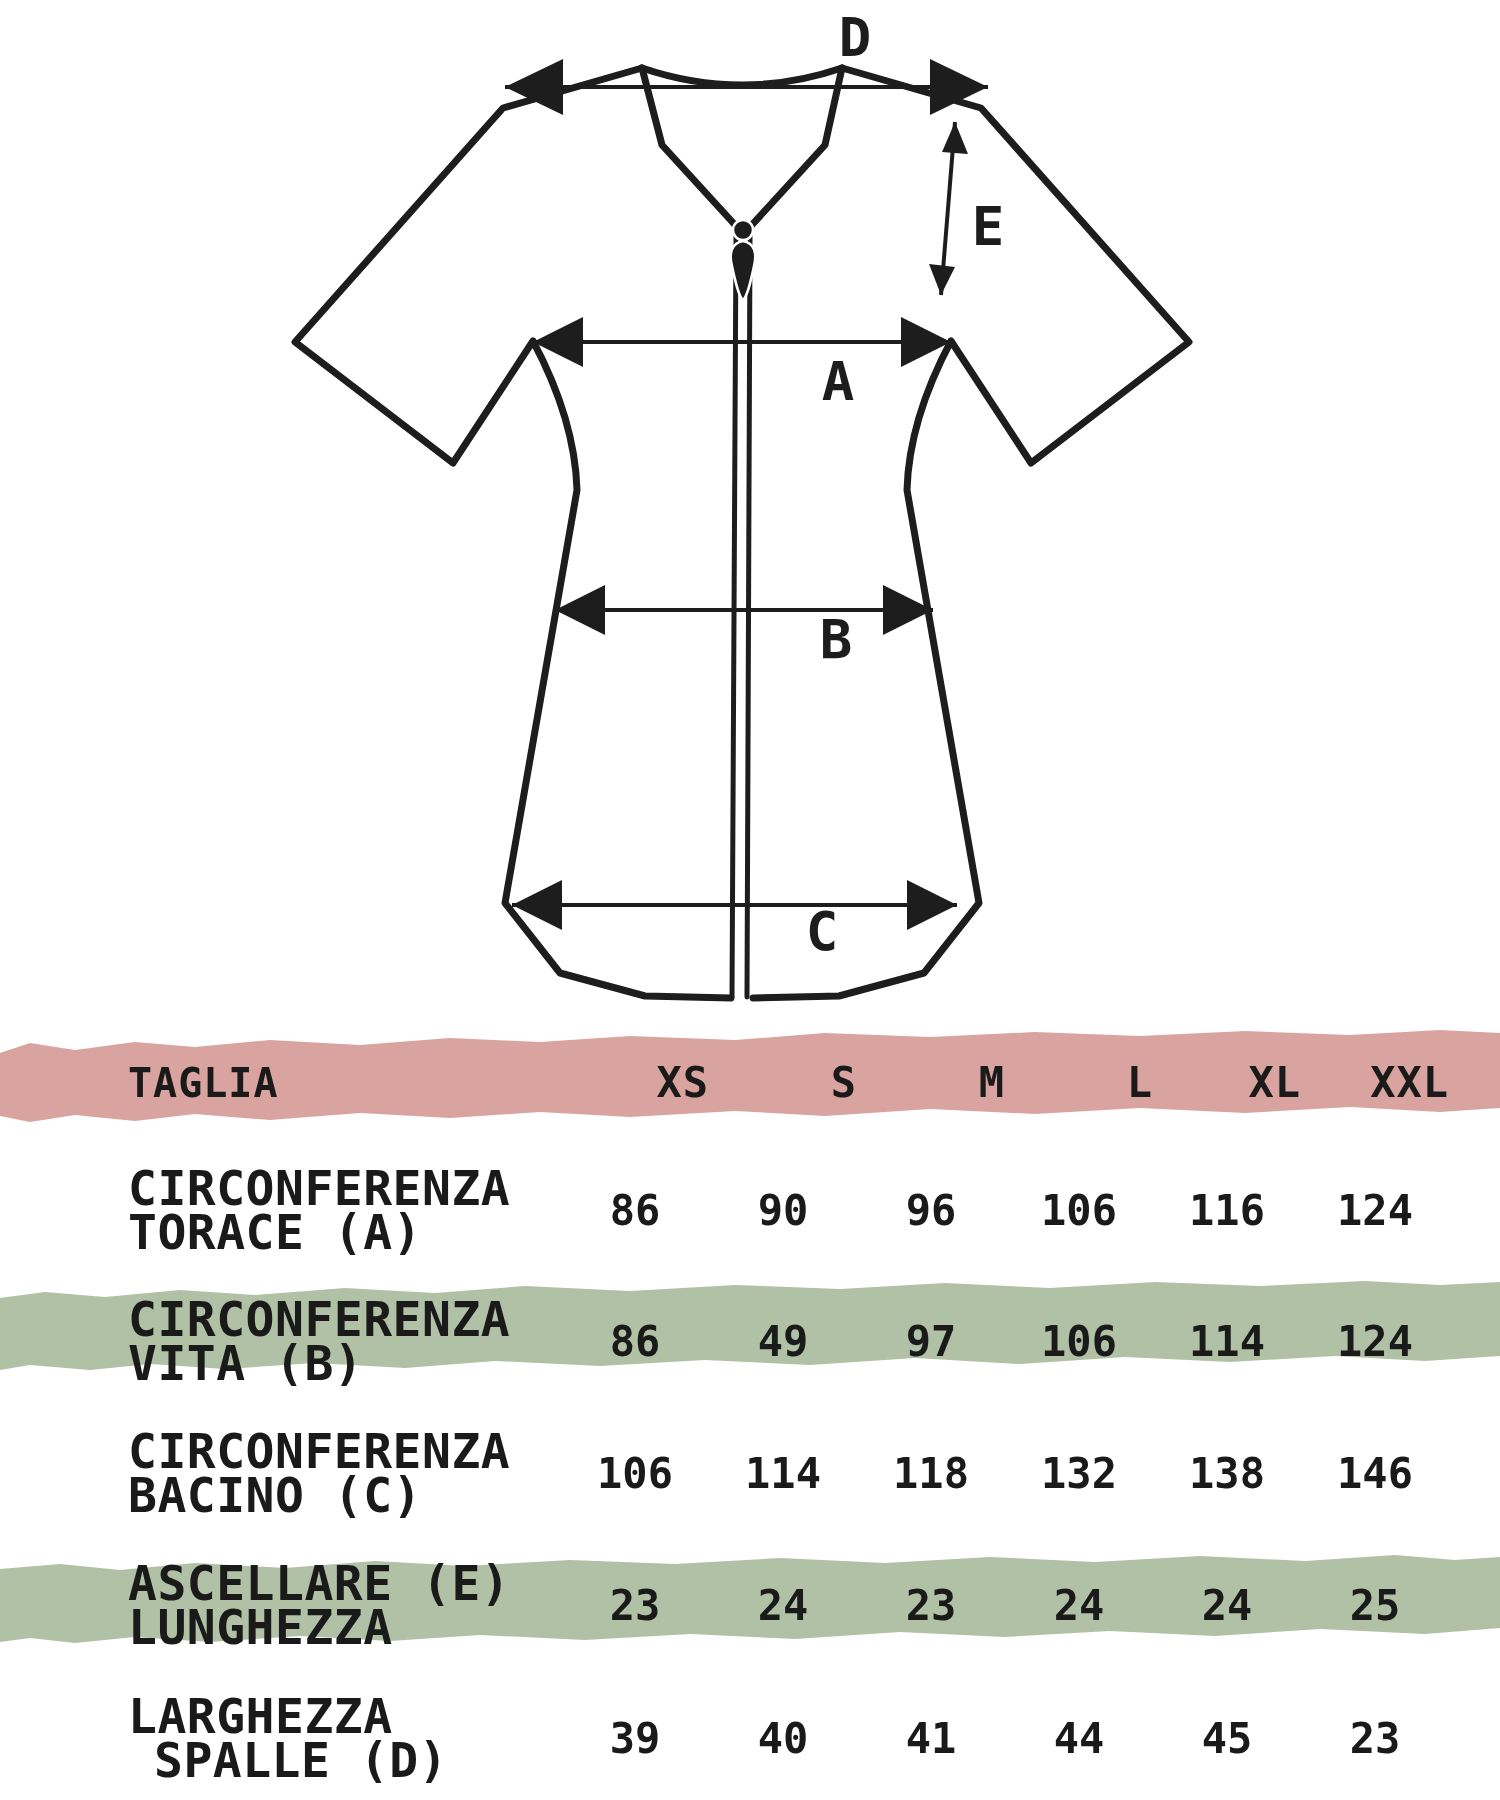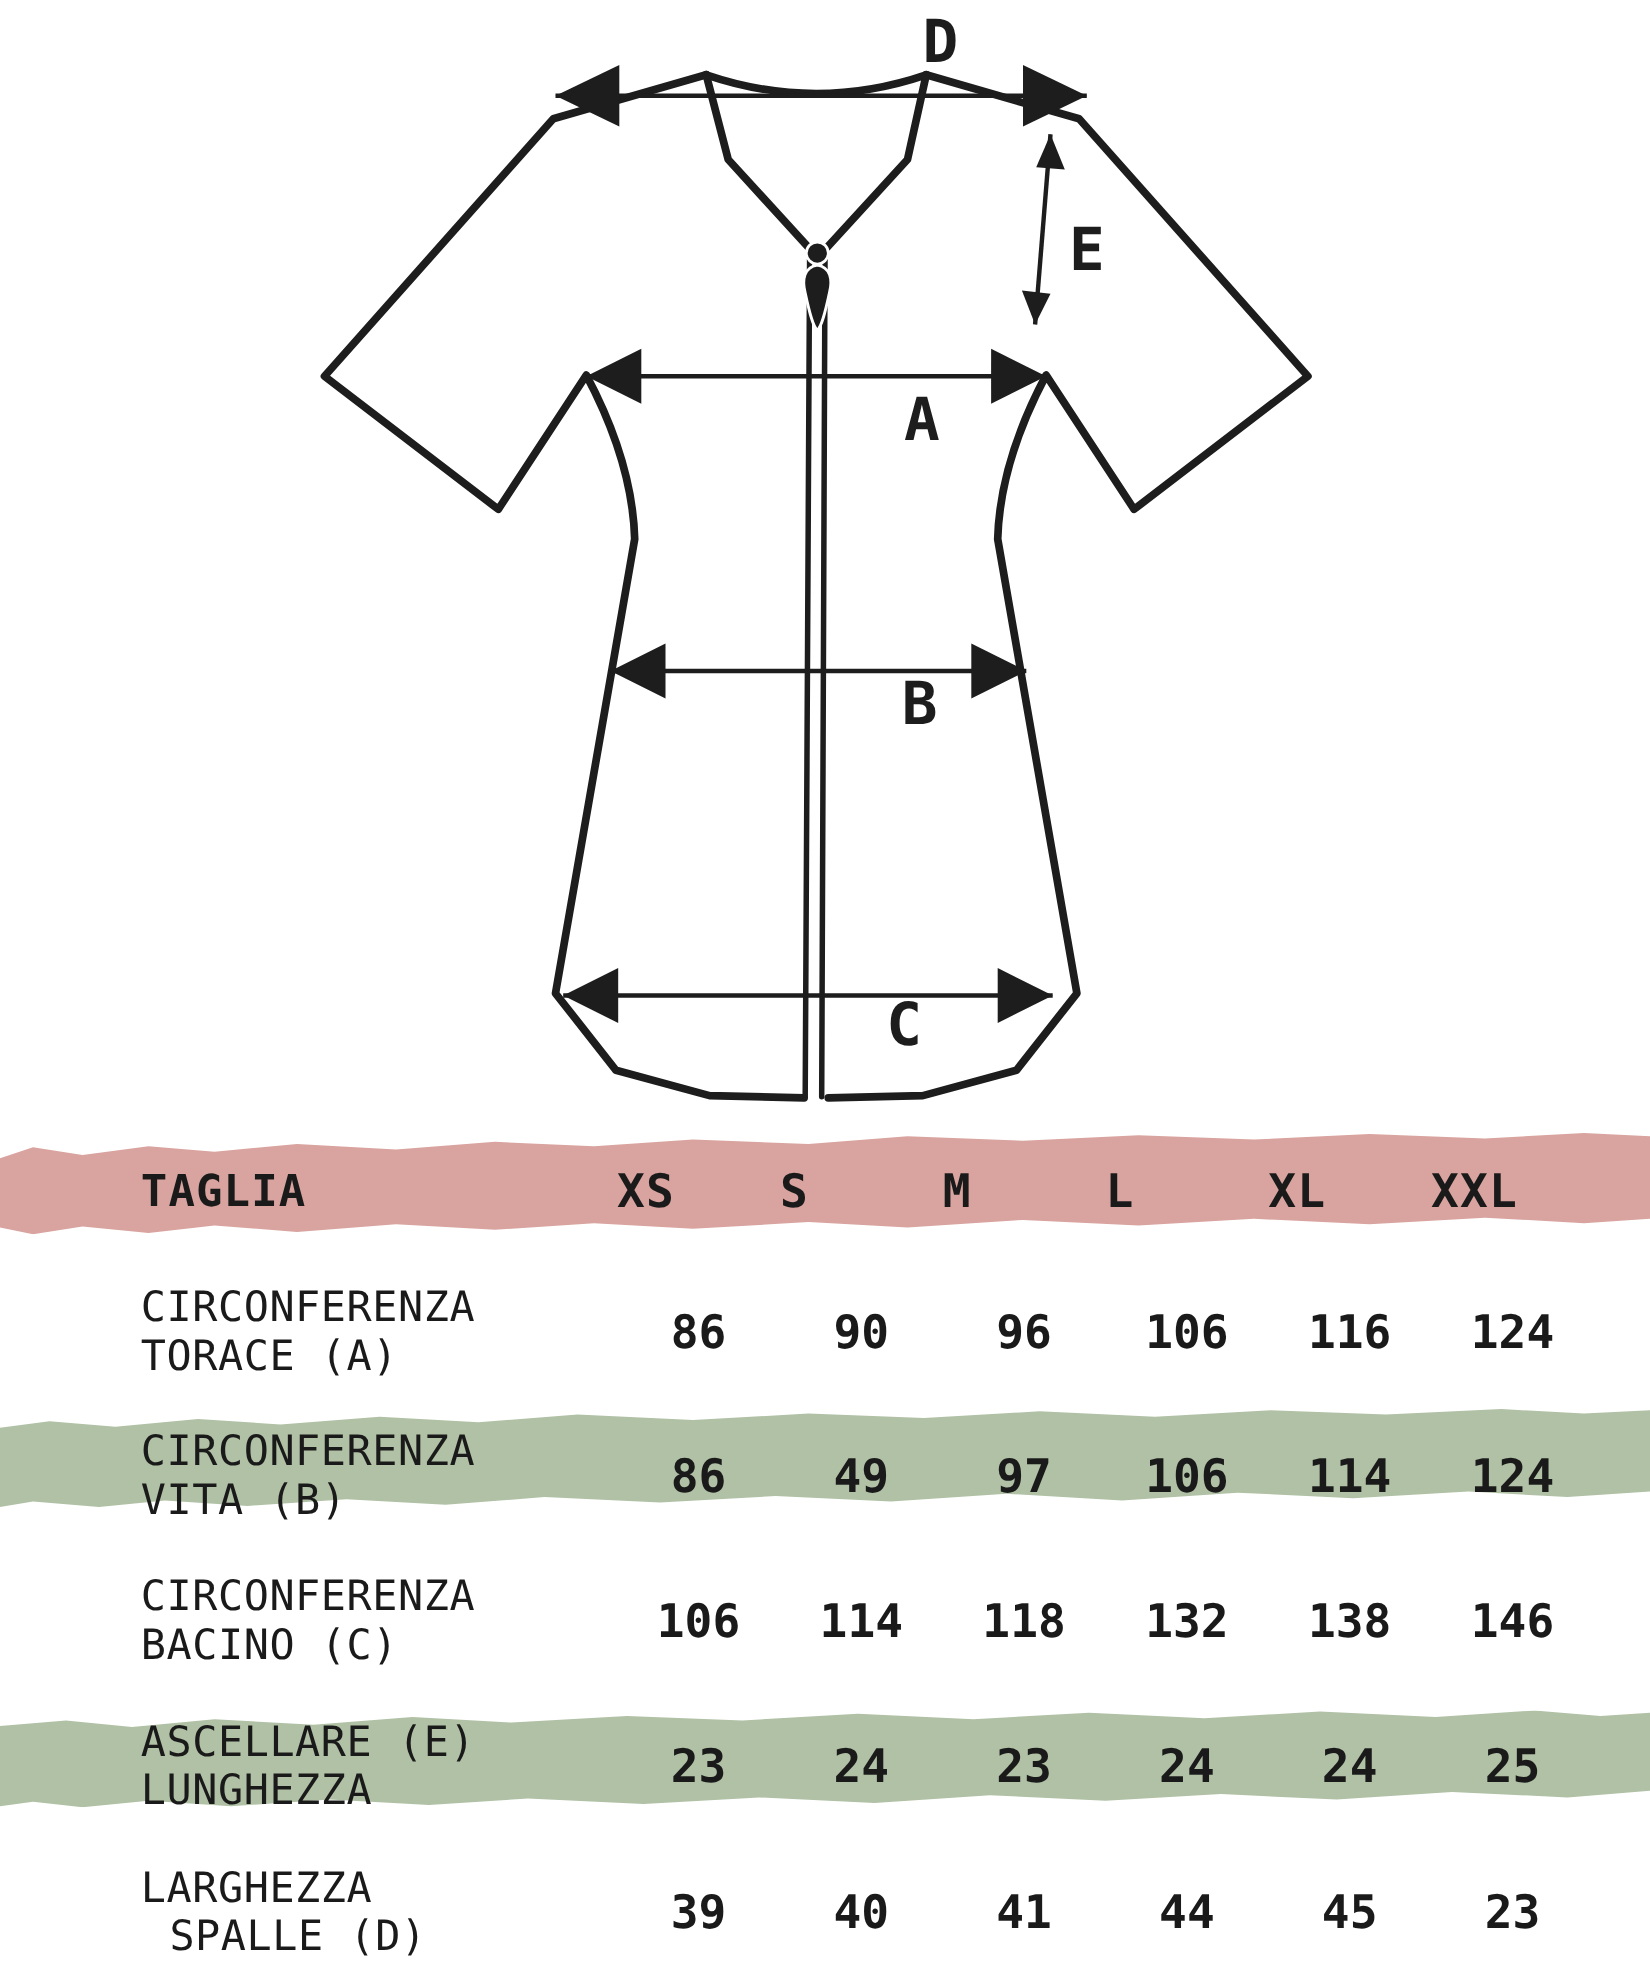--- a/index.html
+++ b/index.html
@@ -40,22 +40,22 @@
     align-items:center;
   }
   .row-header{top:1040px;height:85px;}
   .row-a{top:1155px;height:110px;}
   .row-b{top:1286px;height:110px;}
   .row-c{top:1418px;height:110px;}
   .row-e{top:1550px;height:110px;}
   .row-d{top:1683px;height:110px;}
   .lcol{padding-left:112px;font-weight:700;}
   .header-title{font-size:40px;letter-spacing:1px;}
-  .size-cell{font-size:42px;font-weight:700;text-align:left;letter-spacing:1px;}
-  .label-block{font-size:38px;font-weight:400;line-height:44px;letter-spacing:0.5px;}
+  .size-cell{font-size:42px;font-weight:700;text-align:right;letter-spacing:1px;}
+  .label-block{font-size:48px;font-weight:700;line-height:44px;letter-spacing:0.5px;}
   .label-line{white-space:pre;}
   .indent2{padding-left:26px;}
   .val-cell{font-size:42px;font-weight:700;text-align:center;}
 </style>
 </head>
 <body>
 
 <div class="page">
 
   <svg class="garment-svg" viewBox="0 0 1500 1030" aria-hidden="true">

